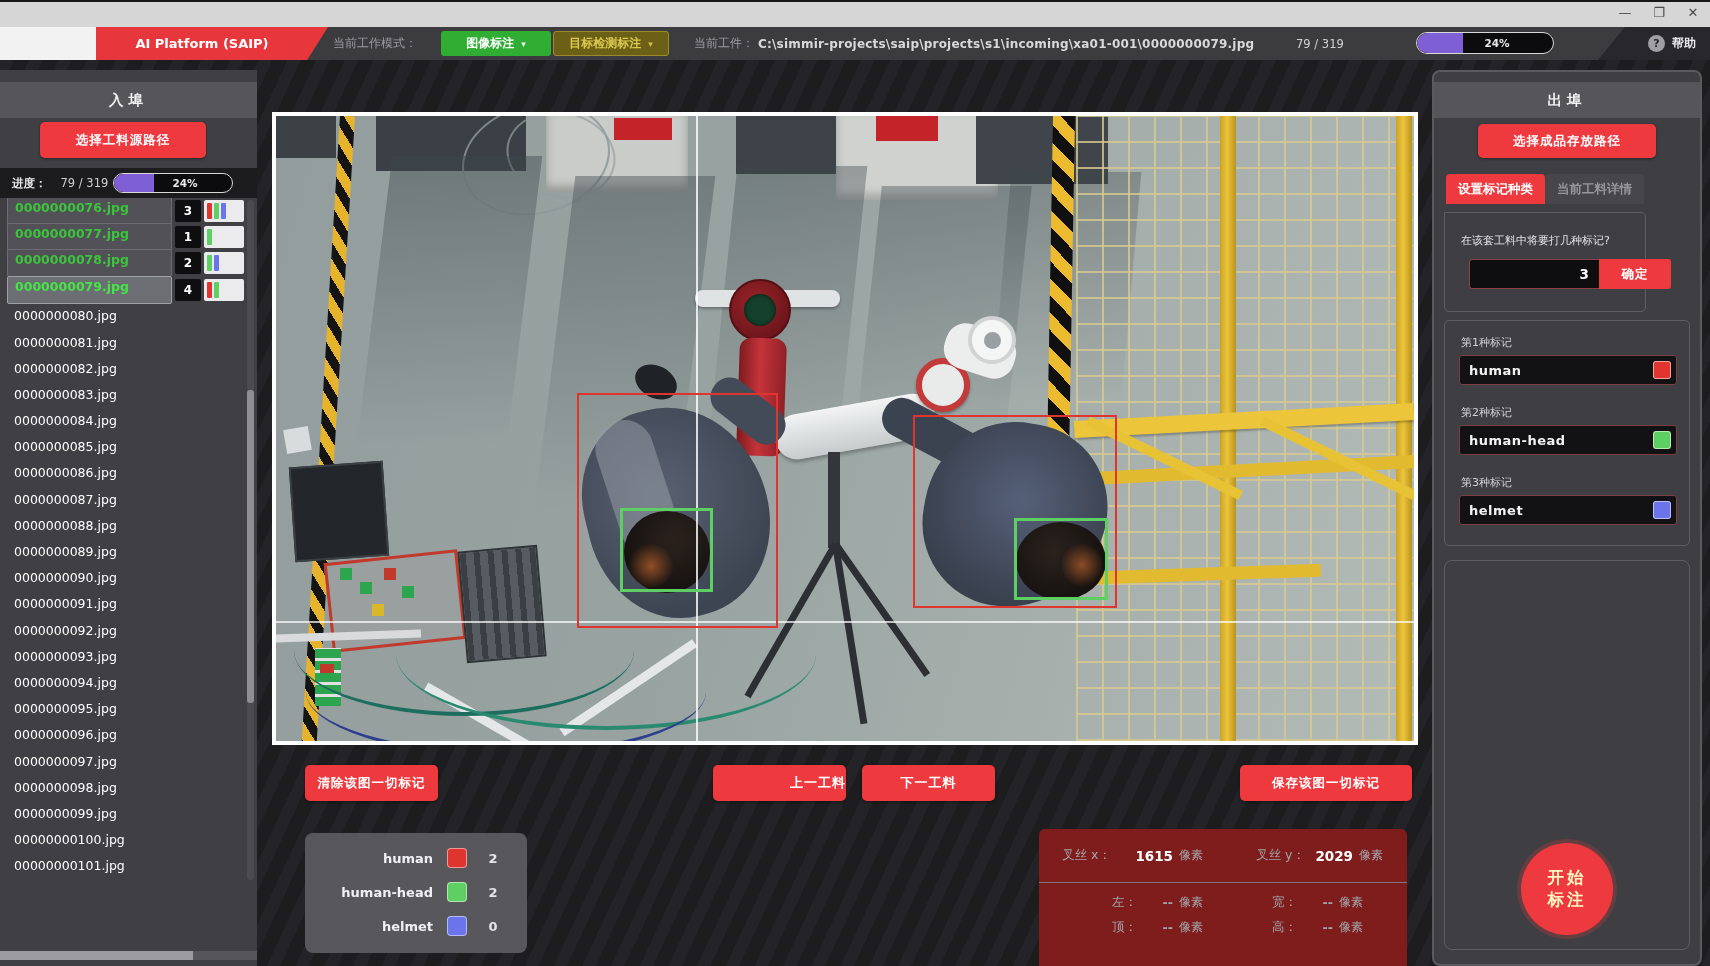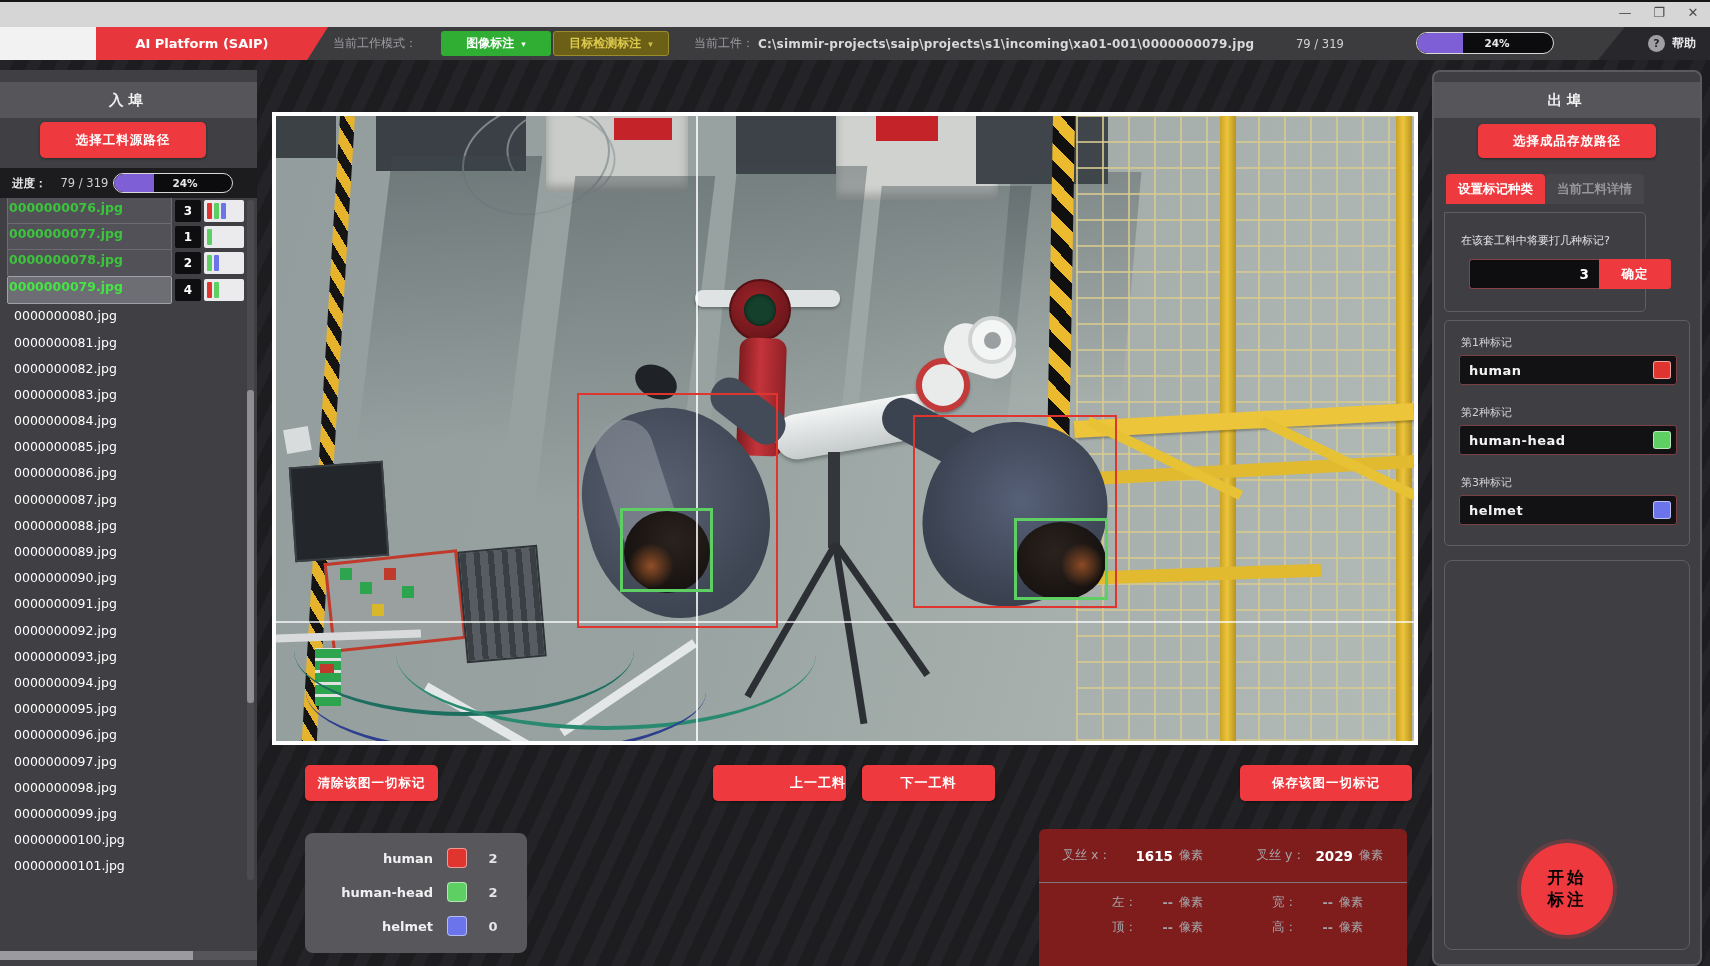--- a/index.html
+++ b/index.html
@@ -49,21 +49,21 @@
   .progress-row { position:absolute; left:0; top:98px; width:257px; height:30px; background:#1c1c1e;
     display:flex; align-items:center; font-size:11.5px; color:#e4e4e6; }
   .progress-row .plabel { margin-left:12px; font-weight:bold; }
   .progress-row .ptxt { margin-left:14px; color:#cfcfd2; }
   #side-pill { left:113px; top:103px; width:120px; height:20px; }
   #file-list { position:absolute; left:4px; top:128px; width:240px; height:686px; overflow:hidden; }
   .file-row { height:26.2px; display:flex; align-items:center; cursor:pointer; }
   .file-row .fname { flex:1; font-size:12.5px; color:#ffffff; padding-left:10px; white-space:nowrap; overflow:hidden; }
   .file-row.annotated { padding-left:3px; }
   .file-row.annotated .fname { background:#515157; border:1px solid #6c6c72; border-radius:2px; height:28px;
-    line-height:20px; color:#3cc43c; font-weight:bold; padding-left:1px; margin-right:3px; }
+    line-height:20px; color:#3cc43c; font-weight:bold; padding-left:7px; margin-right:3px; }
   .file-row.selected .fname { background:#6d6d74; border:1px solid #a0a0a8; color:#45e545; }
   .fcount { width:26px; height:22px; background:#0e0e10; color:#fff; font-size:12px; font-weight:bold;
     display:flex; align-items:center; justify-content:center; border-radius:2px; margin-right:3px; }
   .fmarks { width:40px; height:22px; background:#ebebed; border-radius:2px; display:flex; align-items:center; padding-left:3px; gap:2px; }
   .fmarks i { display:block; width:5px; height:16px; border-radius:1px; }
   .vscroll { position:absolute; right:3px; top:130px; width:7px; height:680px; background:#4c4c50; border-radius:3px; }
   .vscroll .thumb { position:absolute; left:0; width:7px; top:28%; height:46%; background:#8e8e93; border-radius:3px; }
   .hscroll { position:absolute; left:0; bottom:6px; width:257px; height:9px; background:#55555a; }
   .hscroll .thumb { position:absolute; left:0; top:0; height:9px; width:75%; background:#9a9a9f; }
 
@@ -116,21 +116,21 @@
     text-align:right; padding-right:10px; font-family:inherit; }
   #btn-confirm { position:absolute; left:154px; top:46px; width:72px; height:30px; border-radius:0 3px 3px 0; box-shadow:none; }
   #rbox-labels { top:248px; width:246px; height:226px; }
   .fieldcap { position:absolute; left:16px; color:#d2d2d5; font-size:11px; }
   .field { position:absolute; left:14px; width:218px; height:30px; background:#121214; border:1.5px solid #7a4046;
     border-radius:3px; display:flex; align-items:center; }
   .field .fval { flex:1; color:#f2f2f2; font-size:13px; font-weight:bold; padding-left:9px; letter-spacing:.5px; }
   .field .fswatch { width:18px; height:18px; border-radius:3px; margin-right:5px; border:1px solid rgba(255,255,255,.55); }
   #rbox-start { top:488px; width:246px; height:390px; border-radius:8px; }
   #btn-start { position:absolute; left:50%; top:282px; margin-left:-46px; width:92px; height:92px; border-radius:50%;
-    background:#ee3a3f; color:#000000; border:none; font-family:inherit; font-size:16.5px; font-weight:bold; line-height:1.35;
+    background:#ee3a3f; color:#fef9c3; border:none; font-family:inherit; font-size:16.5px; font-weight:bold; line-height:1.35;
     letter-spacing:3px; cursor:pointer; box-shadow:0 0 0 4px rgba(238,58,63,.22); }
 </style>
 </head>
 <body>
 
 <div id="titlebar">
   <div class="winbtns">
     <span>—</span>
     <span>❐</span>
     <span>✕</span>

